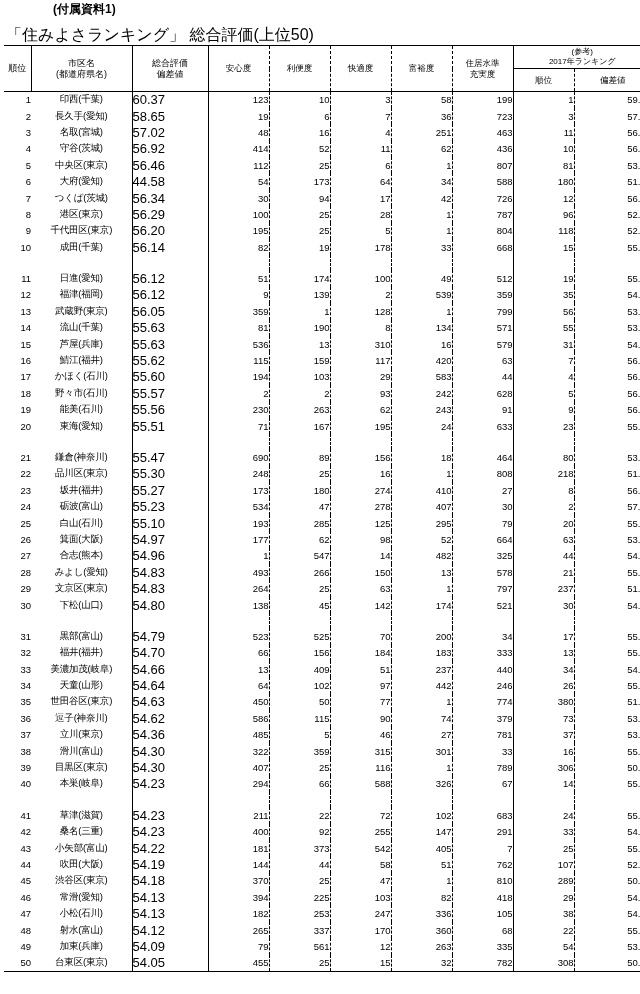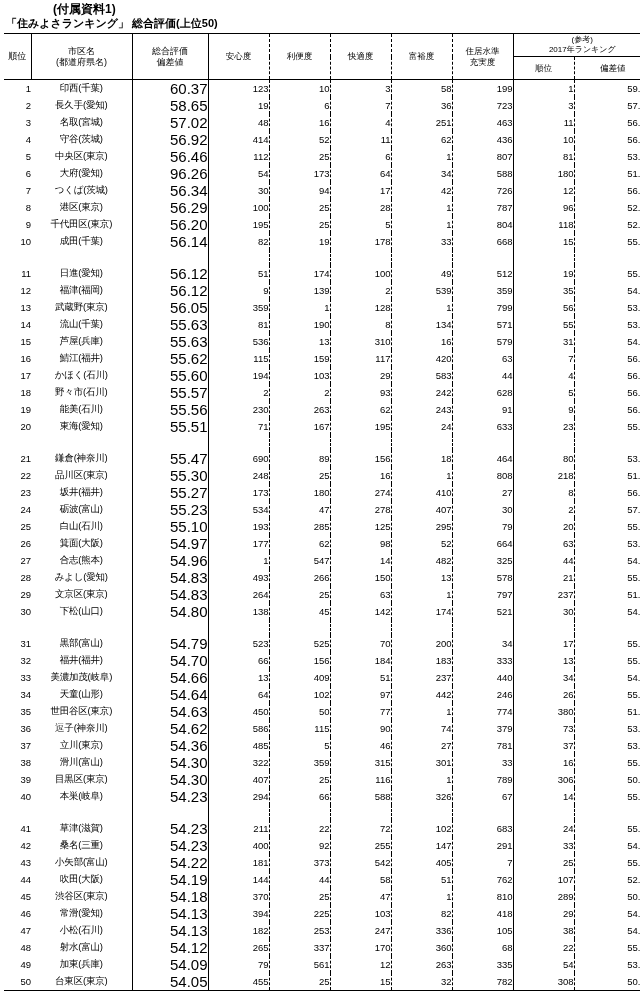--- a/index.html
+++ b/index.html
@@ -20,22 +20,23 @@
   }
 
   
   .title-block { margin: 0 0 3px 2px; }
   .title-line1 {
     font-size: 12px; font-weight: bold; line-height: 13px;
     letter-spacing: 0px;
     padding-left: 47px;
   }
   .title-line2 {
-    font-size: 11px; font-weight: bold; line-height: 14px;
+    font-size: 16px; font-weight: normal; line-height: 14px;
     letter-spacing: 0px;
+    margin-top: 12px;
   }
 
   
   table.rank {
     border-collapse: collapse;
     width: 632px;
     table-layout: fixed;
     font-size: 9px;
   }
   table.rank td, table.rank th {
@@ -74,22 +75,22 @@
   
   td.rk {
     text-align: right; padding-right: 4px;
     font-size: 9.5px;
   }
   td.city {
     text-align: center; padding-left: 4px;
     font-size: 9.5px; letter-spacing: -0.2px;
   }
   td.score {
-    text-align: right; padding-right: 7px;
-    font-weight: bold; font-size: 15px;
+    padding-right: 7px;
+    font-weight: bold; font-size: 13px;
   }
   td.num {
     text-align: right; padding-right: 6px;
     font-size: 9.5px;
   }
   td.pscore {
     text-align: right; padding-right: 7px;
     font-size: 9.5px;
   }
   tr.datarow td { height: 16.4px; }
@@ -204,21 +205,21 @@
           <td class="num bl-dash">25</td>
           <td class="num bl-dash">6</td>
           <td class="num bl-dash">1</td>
           <td class="num bl-dash br-solid">807</td>
           <td class="num">81</td>
           <td class="pscore bl-dash">53.24</td>
         </tr>
         <tr class="datarow">
           <td class="rk">6</td>
           <td class="city br-solid">大府(愛知)</td>
-          <td class="score br-solid">96.26</td>
+          <td class="score br-solid">44.58</td>
           <td class="num">54</td>
           <td class="num bl-dash">173</td>
           <td class="num bl-dash">64</td>
           <td class="num bl-dash">34</td>
           <td class="num bl-dash br-solid">588</td>
           <td class="num">180</td>
           <td class="pscore bl-dash">51.96</td>
         </tr>
         <tr class="datarow">
           <td class="rk">7</td>

